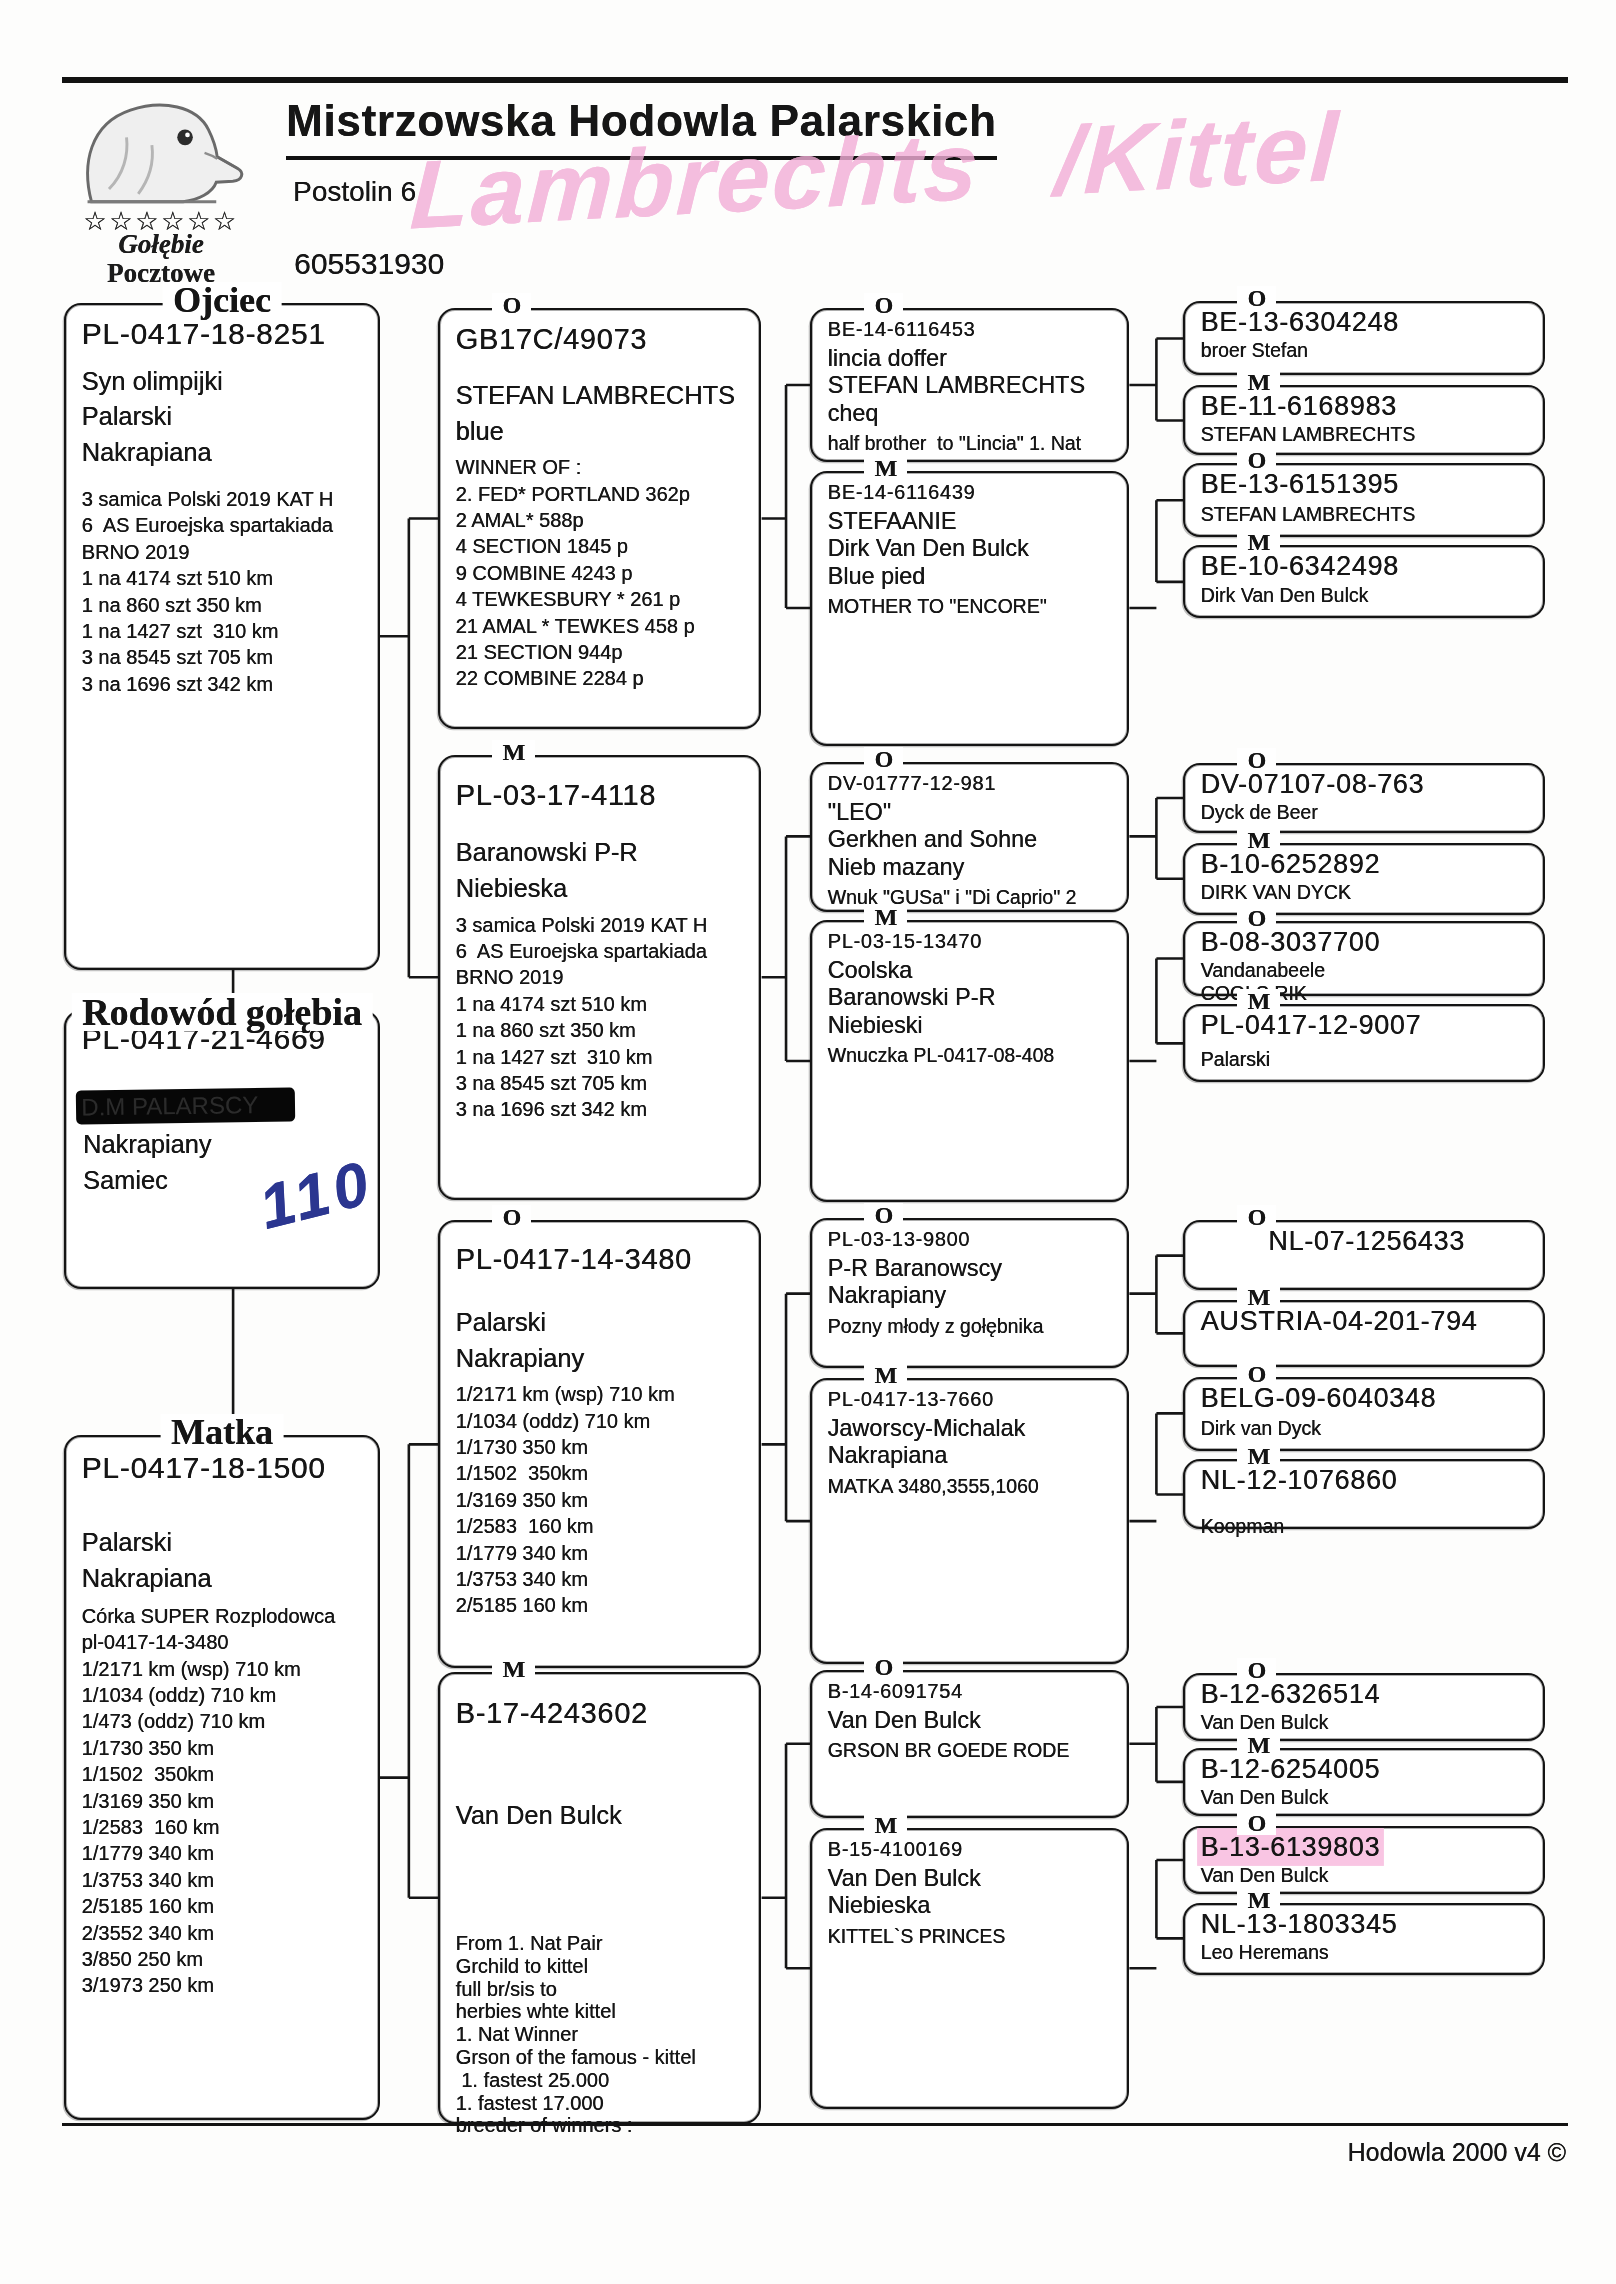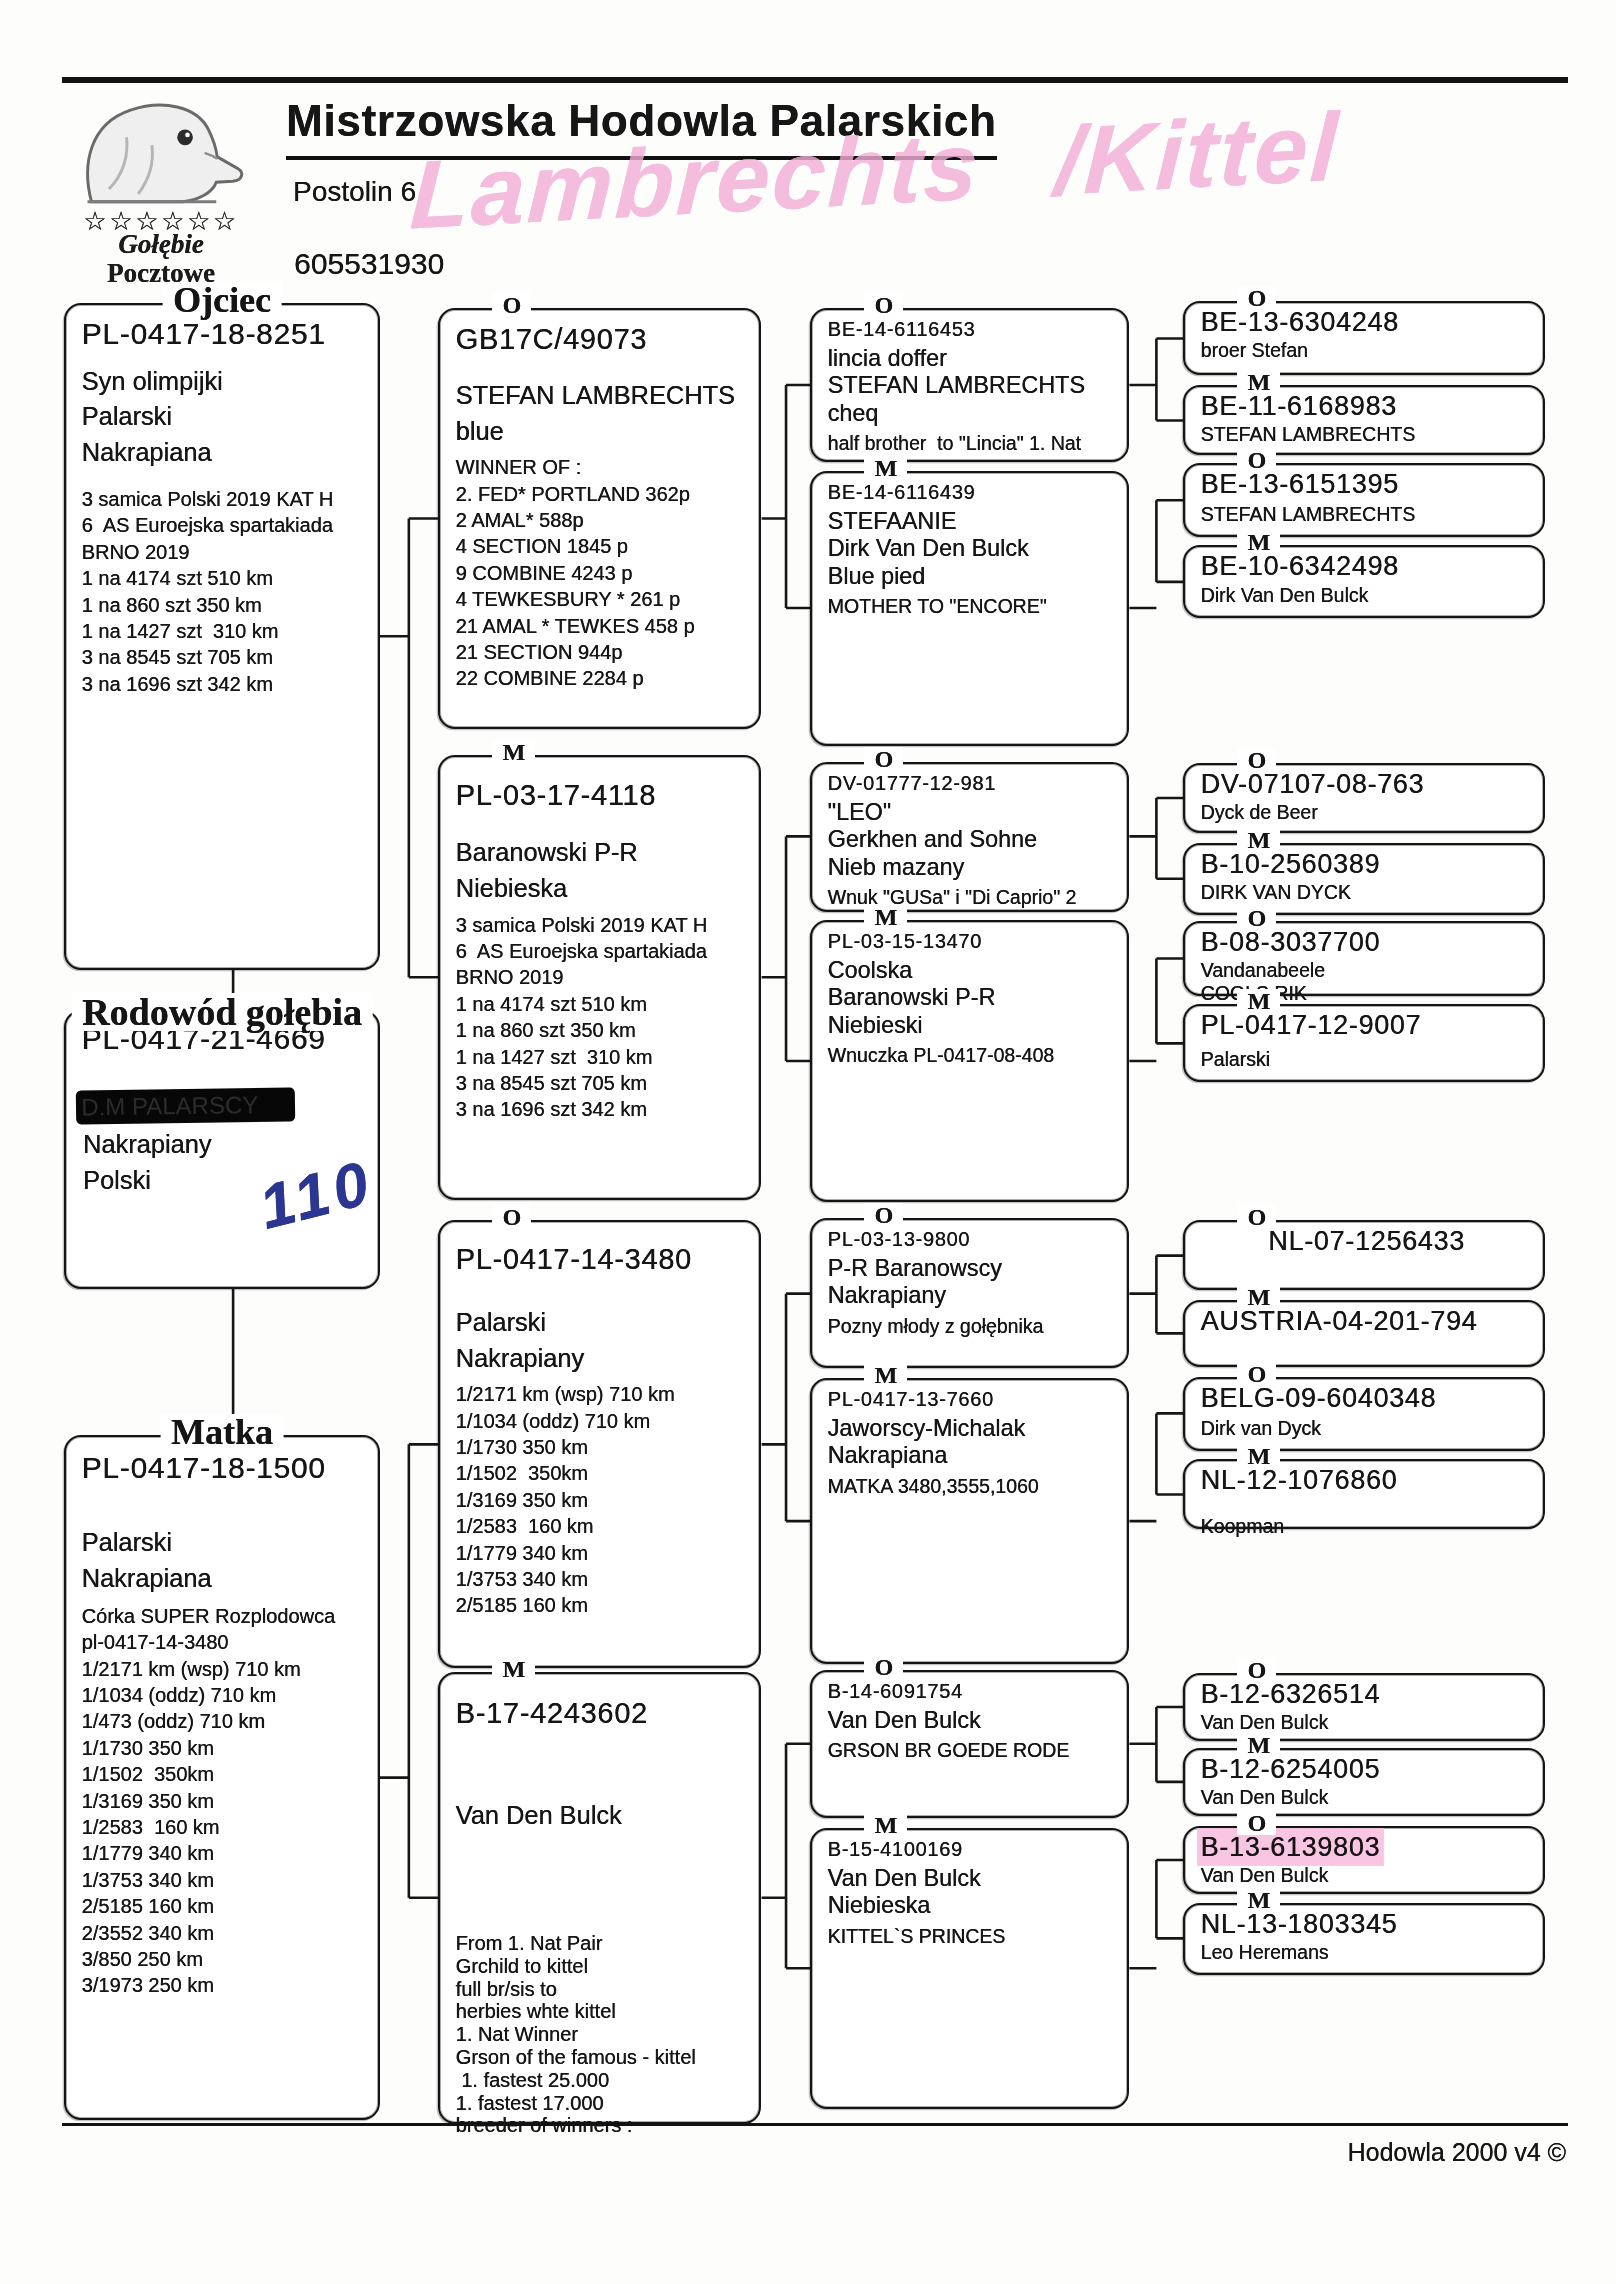--- a/index.html
+++ b/index.html
@@ -108,21 +108,21 @@
         </div>
       </div>
       <div class="box g1" style="left: 64px; top: 1010px; width: 316px; height: 279px; padding-top: 10.4px;">
         <span class="box-label mid">Rodowód gołębia</span>
         <div class="ring">PL-0417-21-4669</div>
         <div class="redaction">
           <span>D.M PALARSCY</span>
         </div>
         <div class="subj-lines">
           <div class="line">Nakrapiany</div>
-          <div class="line">Polski</div>
+          <div class="line">Samiec</div>
         </div>
         <div class="hand-number" style="color: rgb(43, 54, 144);">110</div>
       </div>
       <div class="box g1" style="left: 64px; top: 1435px; width: 316px; height: 685px; padding-top: 14.3px;">
         <span class="box-label big">Matka</span>
         <div class="ring" style="margin-bottom: 40px;">PL-0417-18-1500</div>
         <div class="lines">
           <div class="line">Palarski</div>
           <div class="line">Nakrapiana</div>
         </div>
@@ -339,21 +339,21 @@
       </div>
       <div class="box g4" style="left: 1183px; top: 763px; width: 362px; height: 70px; padding-top: 3.9px;">
         <span class="box-label">O</span>
         <div class="ring" style="margin-bottom: 1.3px;">DV-07107-08-763</div>
         <div class="lines names-bottom">
           <div class="line">Dyck de Beer</div>
         </div>
       </div>
       <div class="box g4" style="left: 1183px; top: 843px; width: 362px; height: 72px; padding-top: 3.9px;">
         <span class="box-label">M</span>
-        <div class="ring" style="margin-bottom: 1.3px;">B-10-2560389</div>
+        <div class="ring" style="margin-bottom: 1.3px;">B-10-6252892</div>
         <div class="lines names-bottom">
           <div class="line">DIRK VAN DYCK</div>
         </div>
       </div>
       <div class="box g4" style="left: 1183px; top: 921px; width: 362px; height: 75px; padding-top: 3.9px;">
         <span class="box-label">O</span>
         <div class="ring" style="margin-bottom: 1.3px;">B-08-3037700</div>
         <div class="lines">
           <div class="line">Vandanabeele</div>
           <div class="line">COOLS RIK</div>

